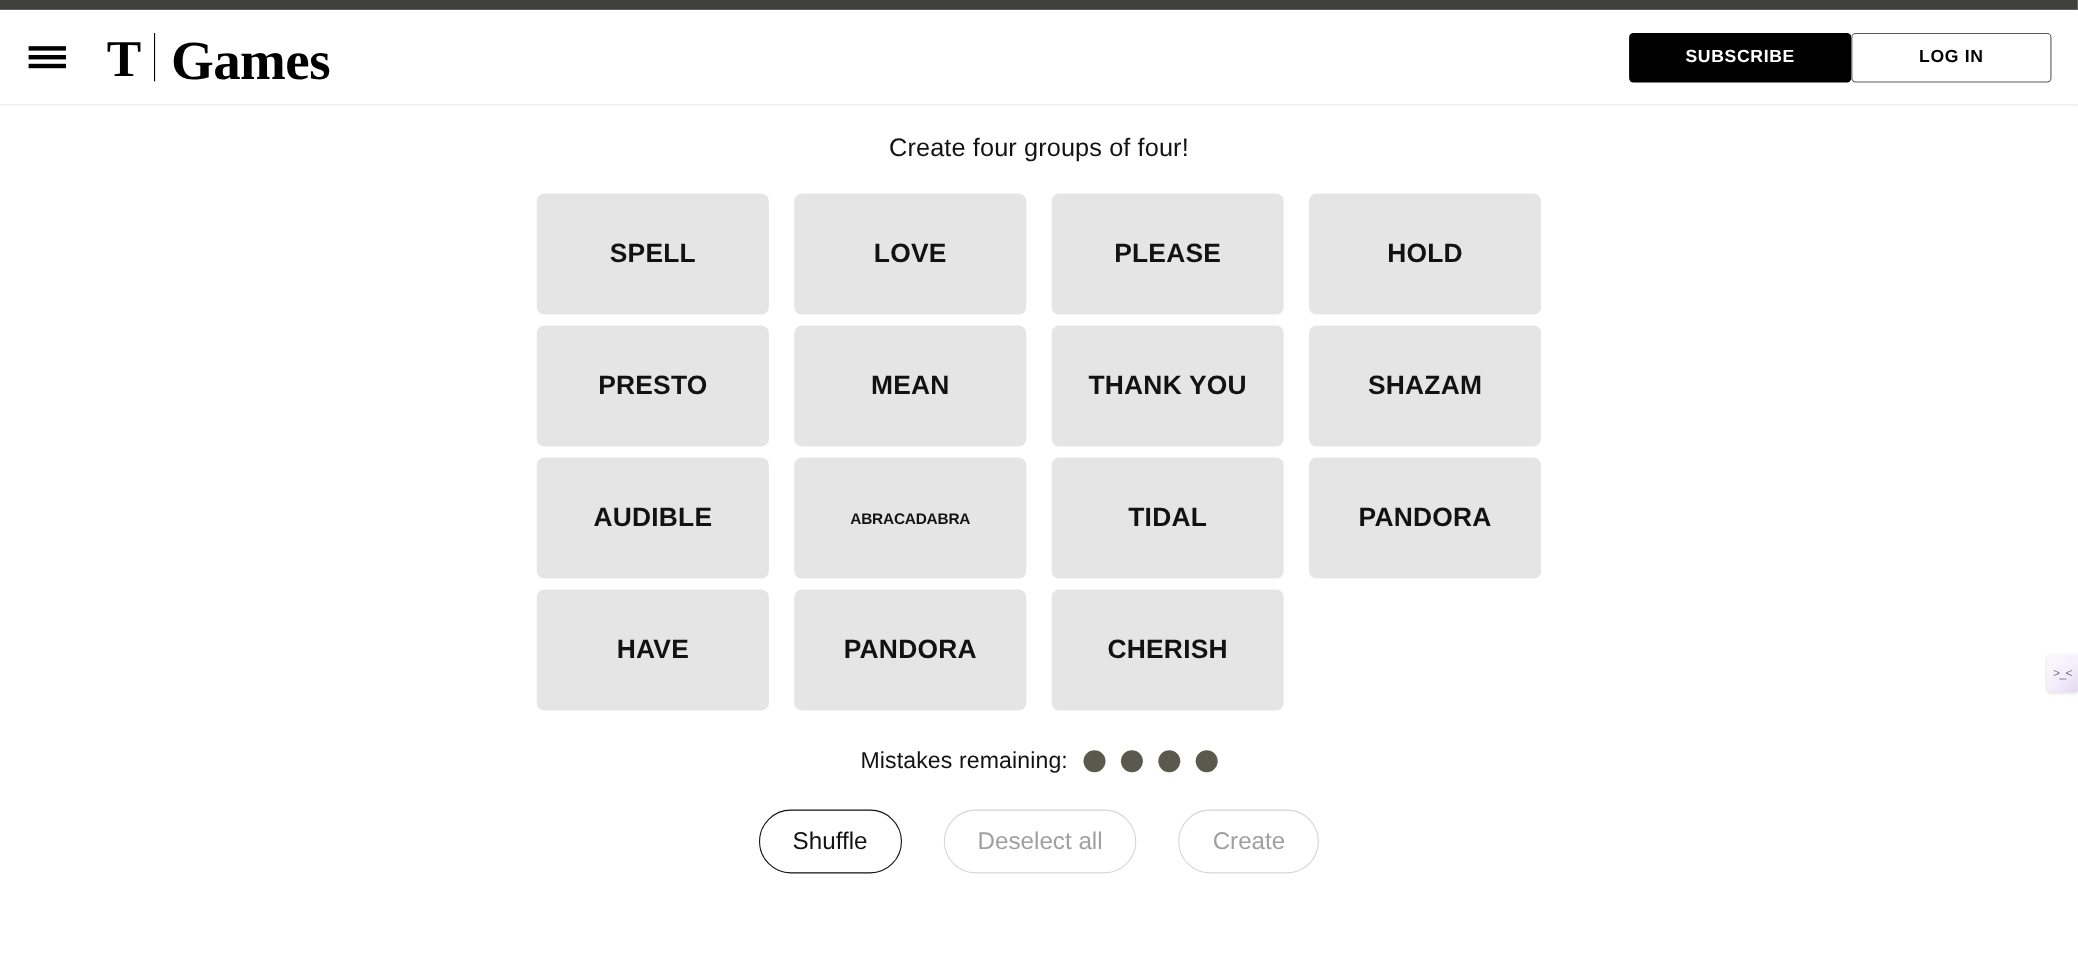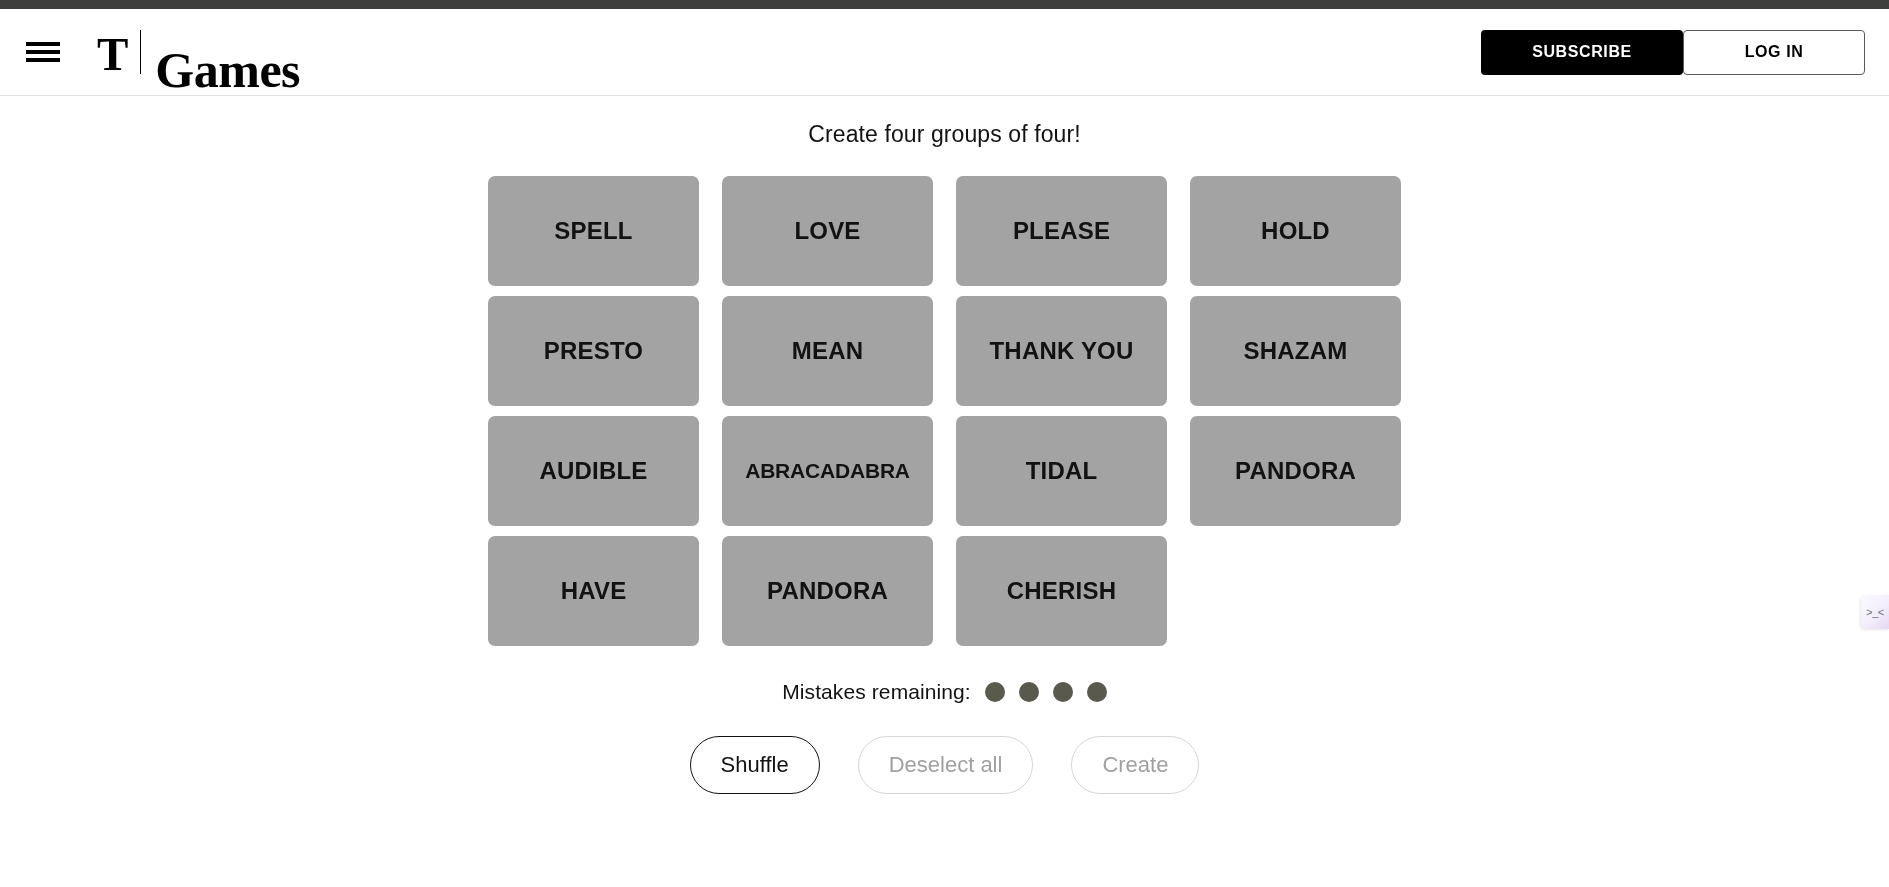--- a/index.html
+++ b/index.html
@@ -74,21 +74,21 @@
     margin: 0 14px 0 13px;
   }
   .brand-games {
     font-family: "Liberation Serif", serif;
     font-size: 50px;
     font-weight: 700;
     line-height: 1;
     color: #000;
     letter-spacing: -0.5px;
     position: relative;
-    top: 18px;
+    top: 3px;
   }
 
   .header-actions {
     margin-left: auto;
     margin-right: 24px;
     display: flex;
     align-items: center;
     gap: 0;
   }
   .btn-subscribe {
@@ -148,37 +148,37 @@
 
   .grid {
     margin-top: 28px;
     display: grid;
     grid-template-columns: repeat(4, 211px);
     grid-template-rows: repeat(4, 110px);
     gap: 10px 23px;
   }
 
   .tile {
-    background: #a3a3a3;
+    background: #e5e5e5;
     border: none;
     border-radius: 7px;
     display: flex;
     align-items: center;
     justify-content: center;
     cursor: pointer;
     font-family: "Liberation Sans", sans-serif;
     font-size: 24px;
     font-weight: 700;
     color: #121212;
     letter-spacing: 0.2px;
     text-align: center;
     padding: 4px;
     user-select: none;
   }
-  .tile.long { font-size: 21px; letter-spacing: -0.2px; }
+  .tile.long { font-size: 14px; letter-spacing: -0.2px; }
 
   .mistakes-row {
     margin-top: 34px;
     display: flex;
     align-items: center;
     justify-content: center;
     gap: 14px;
   }
   .mistakes-label {
     font-size: 21px;

